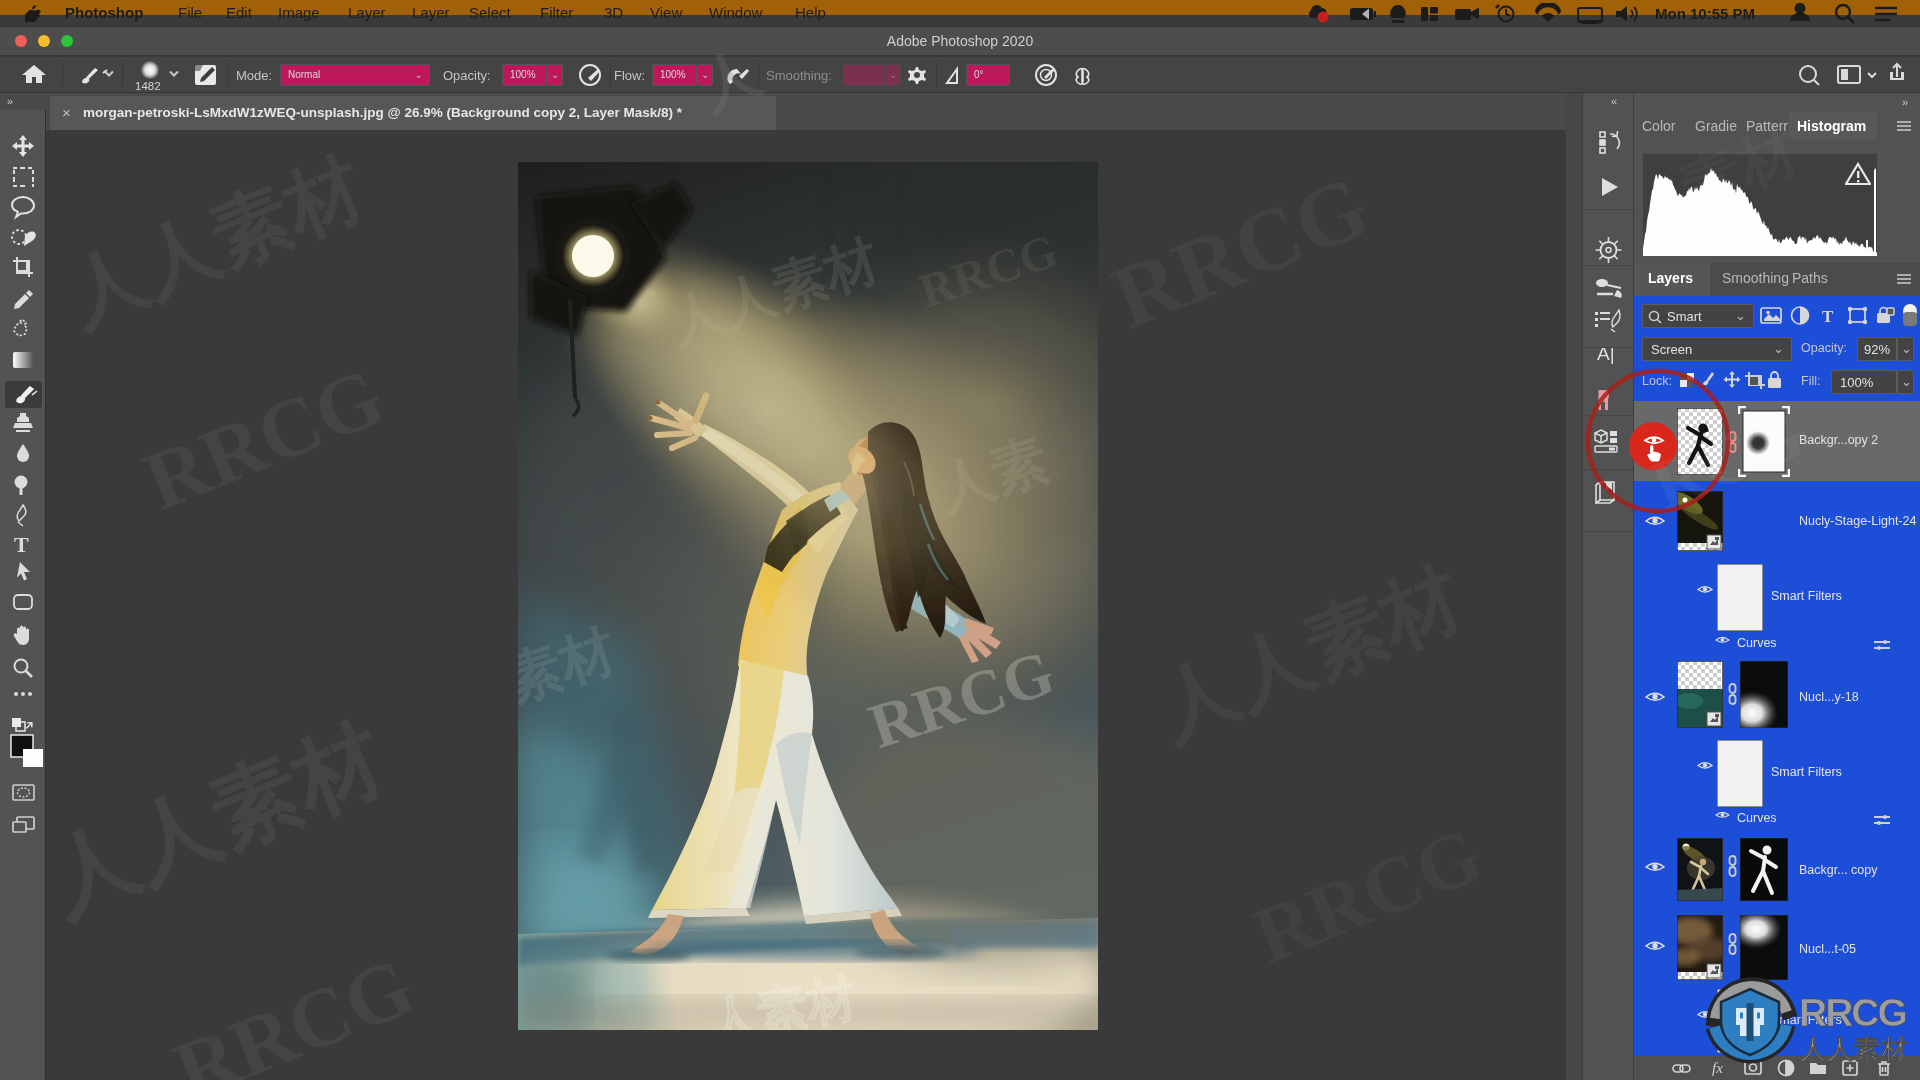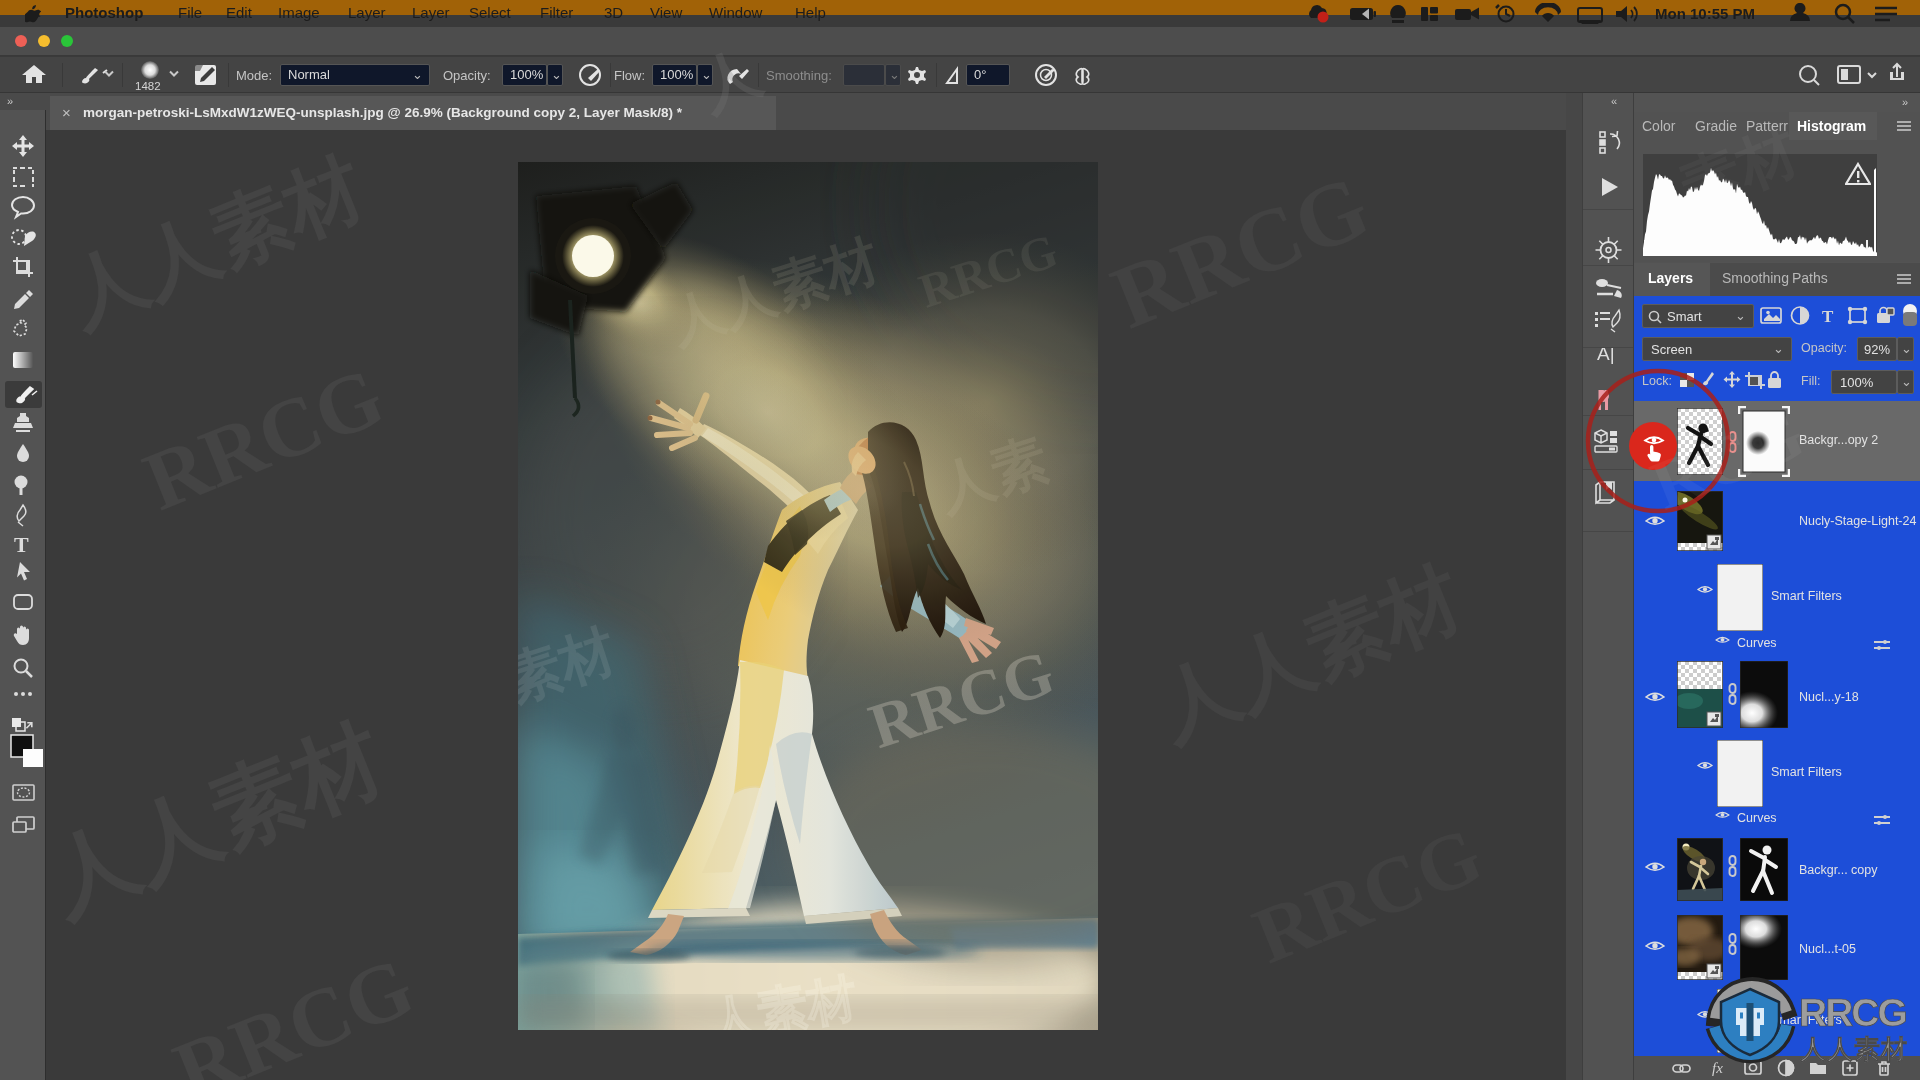--- a/index.html
+++ b/index.html
@@ -7,21 +7,21 @@
 .abs{position:absolute}
 
 #menubar{left:0;top:0;width:1920px;height:15px;background:#a16207;color:#1c1c1c;font-size:15px;}
 #menubar .mi{position:absolute;top:4px;white-space:nowrap}
 
 #titlebar{left:0;top:27px;width:1920px;height:29px;background:#4d4d4d;border-bottom:1px solid #393939}
 .tl{position:absolute;top:35px;width:12px;height:12px;border-radius:50%}
 #titletext{position:absolute;top:33px;left:0;width:1920px;text-align:center;color:#cfcfcf;font-size:14px}
 
 #optbar{left:0;top:57px;width:1920px;height:36px;background:#444444;border-bottom:1px solid #363636;color:#c9c9c9;font-size:13px}
-.obox{position:absolute;background:#0f172a;border:1px solid #555;border-radius:2px;color:#dadada;font-size:13px;line-height:20px;padding-left:7px}
+.obox{position:absolute;background:#be185d;border:1px solid #555;border-radius:2px;color:#dadada;font-size:10px;line-height:20px;padding-left:7px}
 .odiv{position:absolute;top:6px;width:1px;height:24px;background:#393939}
 .olabel{position:absolute;top:11px;color:#c4c4c4}
 
 #toolhead{left:0;top:93px;width:46px;height:17px;background:#4a4a4a;color:#c9c9c9}
 #toolbar{left:0;top:110px;width:46px;height:970px;background:#535353;border-right:1px solid #2e2e2e}
 
 #tabbar{left:46px;top:93px;width:1520px;height:37px;background:#4a4a4a}
 #doctab{position:absolute;left:4px;top:3px;width:726px;height:34px;background:#575757;color:#e6e6e6;font-size:13.5px;font-weight:bold}
 
 #pasteboard{left:46px;top:130px;width:1520px;height:930px;background:#3a3a3a}
@@ -83,20 +83,21 @@
   <circle cx="540" cy="9" r="7" fill="none" stroke="#1c1c1c" stroke-width="2.5"></circle>
         <path d="M545,14l6,6" stroke="#1c1c1c" stroke-width="2.5"></path>
   <path d="M572,5h22 M572,11h22 M572,17h15" stroke="#1c1c1c" stroke-width="2.6"></path>
 </svg>
 </div>
 
 <div class="abs" id="titlebar"></div>
 <div class="tl" style="left:15px;background:#ee6056"></div>
 <div class="tl" style="left:38px;background:#f5bd2e"></div>
 <div class="tl" style="left:61px;background:#2ac539"></div>
+<div id="titletext">Adobe Photoshop 2020</div>
 
 <div class="abs" id="optbar">
 <svg style="position:absolute;left:0;top:0" width="1920" height="36" viewBox="0 0 1920 36" fill="#e3e3e3">
   <path d="M34,8l12,10h-4v8h-6v-6h-4v6h-6v-8h-4z"></path>
   <path d="M95,11c-3,3-8,8-9,10-2,0-4,2-4,4 0,1 3,2 5,1 2,-1 3,-3 2,-4 2,-2 7,-7 9,-9z"></path>
   <path d="M103,16l4,-3" stroke="#e3e3e3" stroke-width="2"></path>
   <path d="M105,14.5l4,4 4,-4" fill="none" stroke="#c9c9c9" stroke-width="2"></path>
   <path d="M170,14.5l4,4 4,-4" fill="none" stroke="#c9c9c9" stroke-width="2"></path>
   <rect x="195" y="8" width="21" height="20" rx="2" fill="#e8e8e8"></rect>
   <path d="M212,10l-11,11-1,4 4,-1 11,-11z" fill="#3c3c3c"></path>

